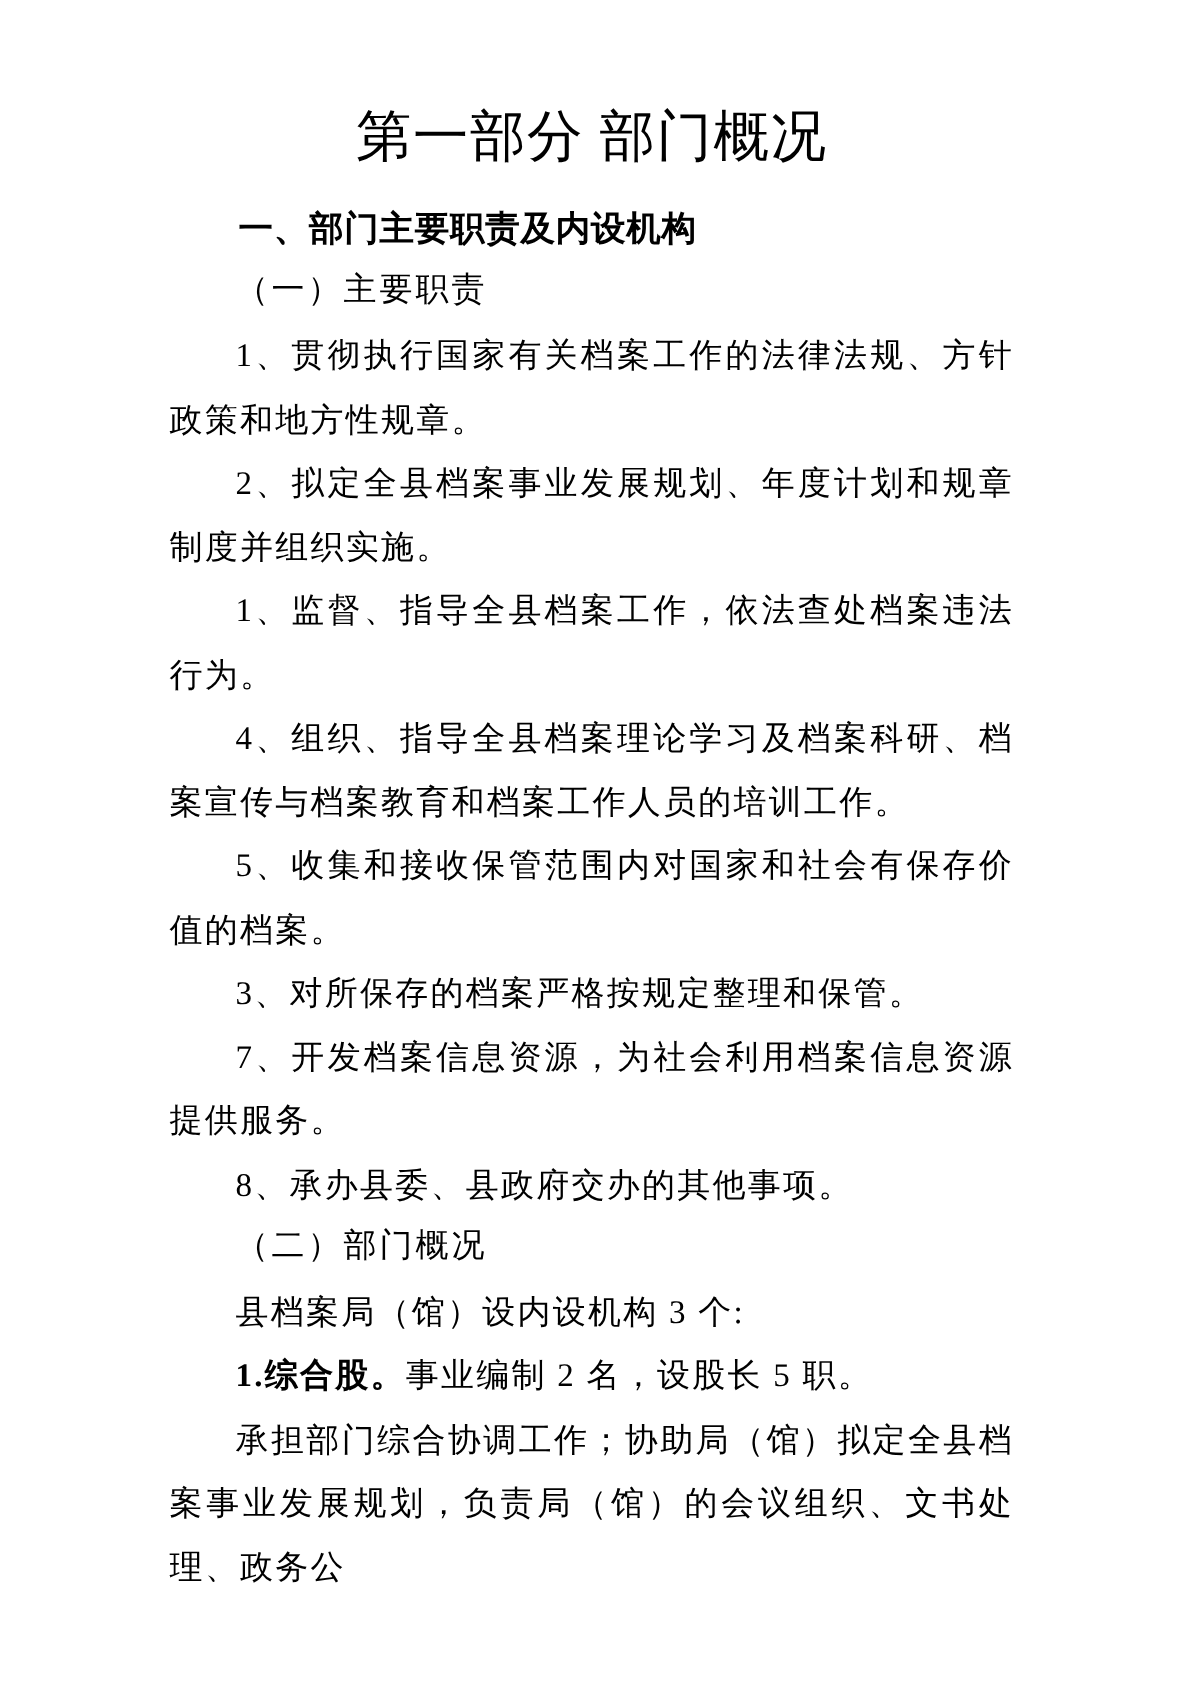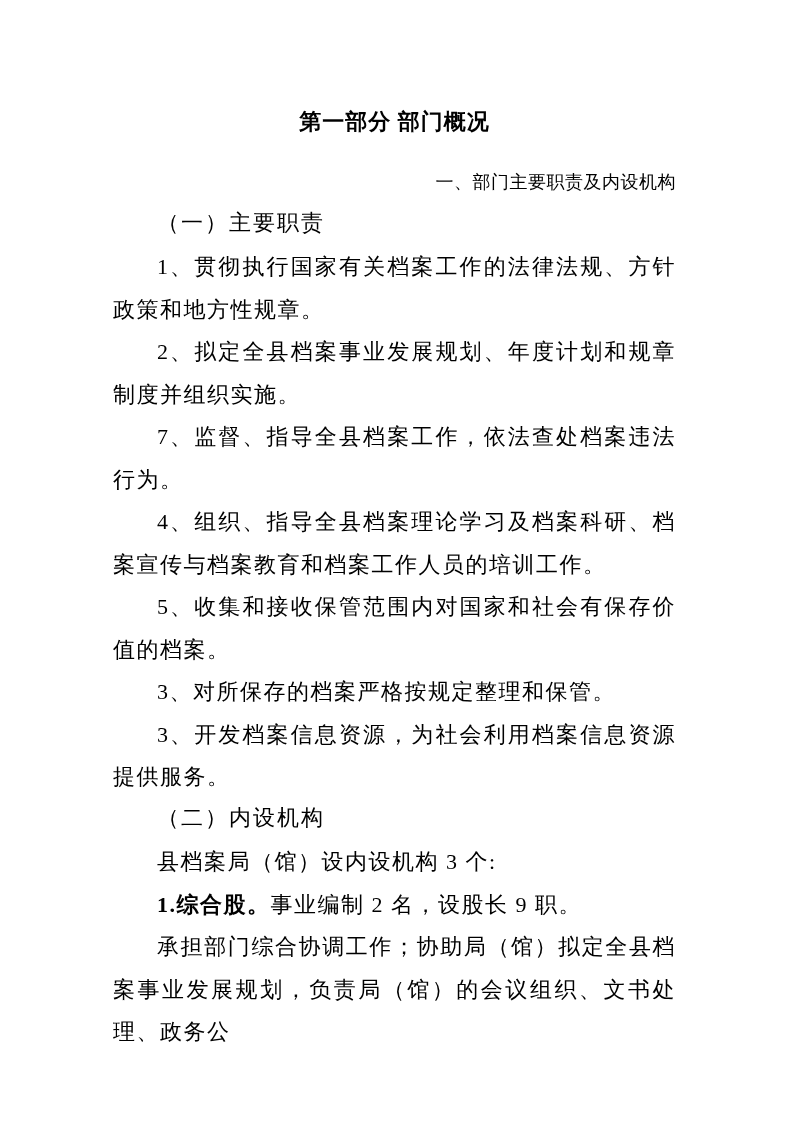--- a/index.html
+++ b/index.html
@@ -16,39 +16,38 @@
     color: #000000;
   }
   .content {
     position: absolute;
     left: 113px;
     top: 0;
     width: 563px;
   }
   .doc-title {
     margin: 0;
-    padding-top: 97px;
+    padding-top: 67px;
     font-family: "Liberation Serif", "DejaVu Serif", serif;
-    font-size: 22px;
-    font-weight: bold;
+    font-size: 37px;
+    font-weight: normal;
     line-height: 50px;
     text-align: center;
     letter-spacing: 1px;
     white-space: nowrap;
   }
   .heading-black {
     margin: 14px 0 0 0;
     font-family: "Liberation Sans", "DejaVu Sans", sans-serif;
-    font-size: 18px;
-    font-weight: normal;
+    font-size: 23px;
+    font-weight: bold;
     line-height: 42.5px;
     text-indent: 2em;
     letter-spacing: 0.5px;
     white-space: nowrap;
-    text-align: right;
   }
   .heading-kai {
     margin: 0;
     font-family: Liberation Mono, monospace;
     font-size: 22px;
     font-weight: normal;
     line-height: 42.5px;
     text-indent: 2em;
     letter-spacing: 2px;
     white-space: nowrap;
@@ -74,30 +73,31 @@
   <div class="content">
 
     <h1 class="doc-title">第一部分 部门概况</h1>
 
     <h2 class="heading-black">一、部门主要职责及内设机构</h2>
 
     <h3 class="heading-kai">（一）主要职责</h3>
 
     <p class="body-par">1、贯彻执行国家有关档案工作的法律法规、方针政策和地方性规章。</p>
     <p class="body-par">2、拟定全县档案事业发展规划、年度计划和规章制度并组织实施。</p>
-    <p class="body-par">7、监督、指导全县档案工作，依法查处档案违法行为。</p>
+    <p class="body-par">1、监督、指导全县档案工作，依法查处档案违法行为。</p>
     <p class="body-par">4、组织、指导全县档案理论学习及档案科研、档案宣传与档案教育和档案工作人员的培训工作。</p>
     <p class="body-par">5、收集和接收保管范围内对国家和社会有保存价值的档案。</p>
     <p class="body-par">3、对所保存的档案严格按规定整理和保管。</p>
-    <p class="body-par">3、开发档案信息资源，为社会利用档案信息资源提供服务。</p>
+    <p class="body-par">7、开发档案信息资源，为社会利用档案信息资源提供服务。</p>
+    <p class="body-par">8、承办县委、县政府交办的其他事项。</p>
 
-    <h3 class="heading-kai">（二）内设机构</h3>
+    <h3 class="heading-kai">（二）部门概况</h3>
 
     <p class="body-par">县档案局（馆）设内设机构 3 个:</p>
 
     <p class="body-par">
-      <span class="bold-run">1.综合股。</span><span>事业编制 2 名，设股长 9 职。</span>
+      <span class="bold-run">1.综合股。</span><span>事业编制 2 名，设股长 5 职。</span>
     </p>
 
     <p class="body-par">承担部门综合协调工作；协助局（馆）拟定全县档案事业发展规划，负责局（馆）的会议组织、文书处理、政务公</p>
 
   </div>
 </div>
 
 </body></html>

